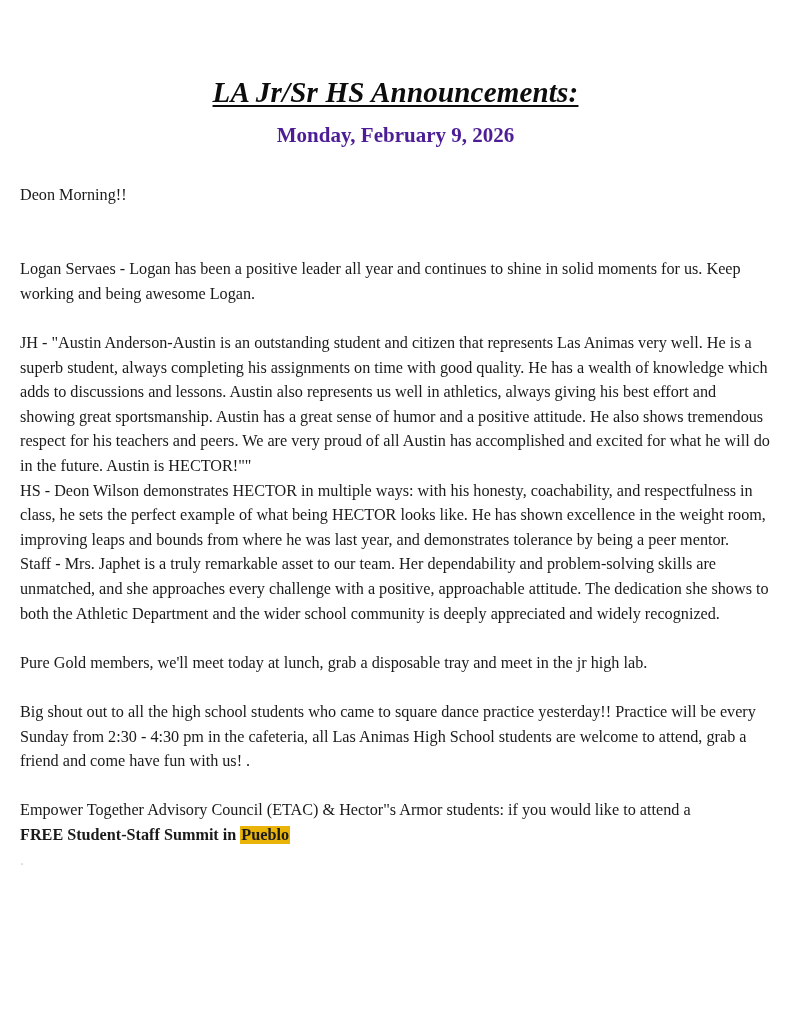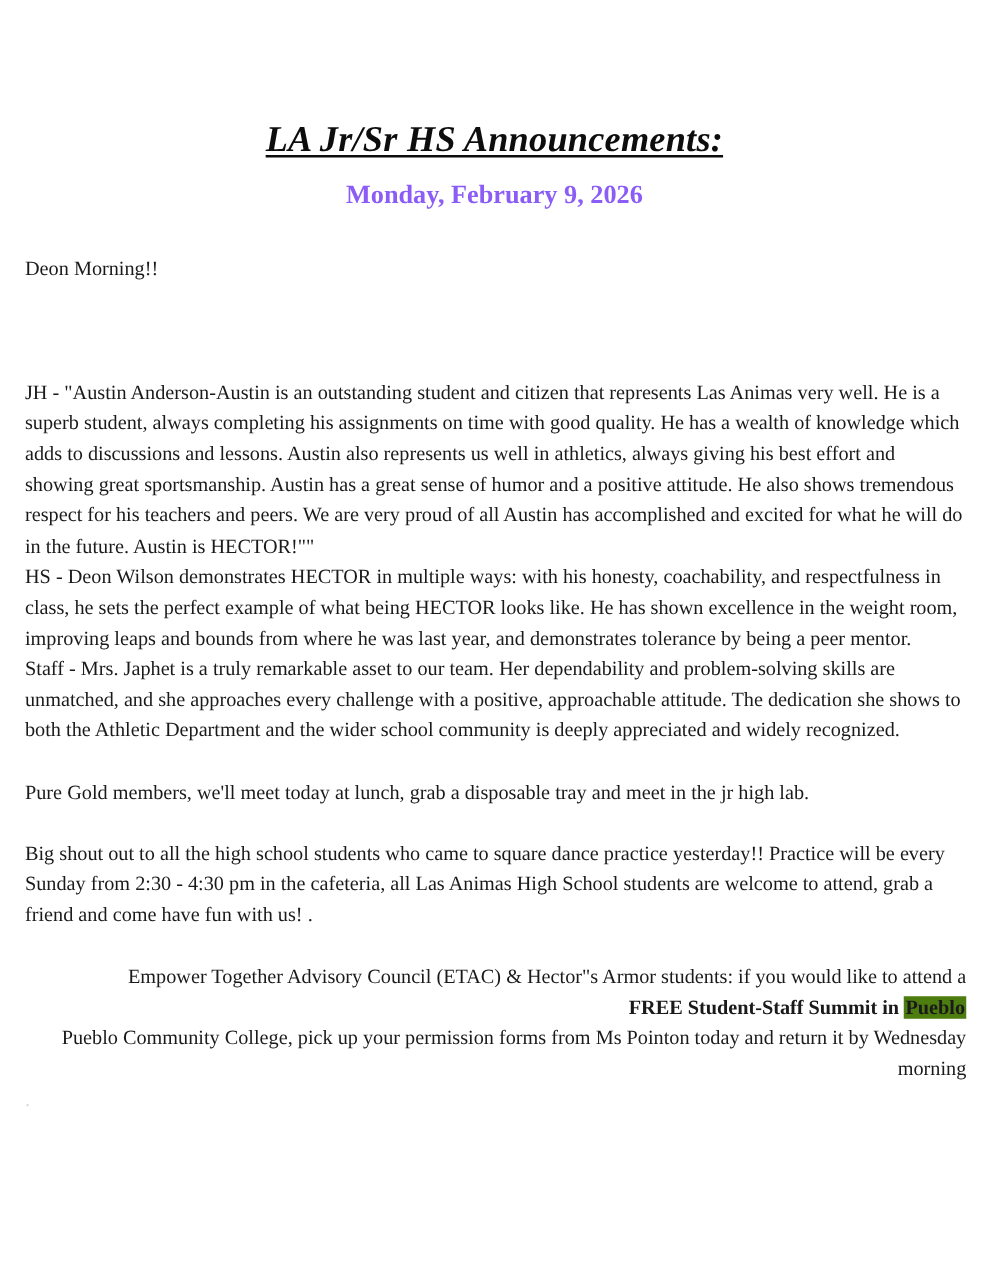--- a/index.html
+++ b/index.html
@@ -19,41 +19,41 @@
   .page {
     position: relative;
     width: 791px;
     height: 1024px;
     background: #ffffff;
     box-sizing: border-box;
   }
 
   
   .header {
-    padding-top: 96px;
+    padding-top: 76px;
     text-align: center;
   }
   .doc-title {
     font-size: 29px;
     font-weight: bold;
     font-style: italic;
     text-decoration: underline;
     text-underline-offset: 3px;
     letter-spacing: 0.2px;
     line-height: 1.15;
     margin: 0;
     color: #0d0d0d;
   }
   .doc-date {
     font-size: 21px;
     font-weight: bold;
     font-style: normal;
     margin: 14px 0 0 0;
     line-height: 1.15;
-    color: #8b5cf6;
+    color: #4c1d95;
   }
 
   
   .body-wrap {
     margin-top: 36px;
     padding-left: 20px;
     padding-right: 18px;
   }
   .block {
     font-size: 16.2px;
@@ -64,27 +64,26 @@
   }
   .spacer {
     height: 24.6px;
   }
   .spacer.small {
     height: 12px;
   }
   .line {
     display: block;
     white-space: normal;
-    text-align: right;
   }
   .bold {
     font-weight: bold;
   }
   .hl {
-    background-color: #4d7c0f;
+    background-color: #eab308;
     padding: 0 1px;
     font-family: Liberation Serif, serif;
   }
   .faint {
     color: #d8d8d8;
     font-size: 16.2px;
     line-height: 24.6px;
     display: block;
   }
 </style>
@@ -100,40 +99,40 @@
 
   <div class="body-wrap">
 
     <div class="block">Deon Morning!!</div>
 
     <div class="spacer"></div>
 
 
     <div class="spacer"></div>
 
+    <div class="block">Logan Servaes - Logan has been a positive leader all year and continues to shine in solid moments for us. Keep working and being awesome Logan.</div>
 
     <div class="spacer"></div>
 
     <div class="block">JH - "Austin Anderson-Austin is an outstanding student and citizen that represents Las Animas very well. He is a superb student, always completing his assignments on time with good quality. He has a wealth of knowledge which adds to discussions and lessons. Austin also represents us well in athletics, always giving his best effort and showing great sportsmanship. Austin has a great sense of humor and a positive attitude. He also shows tremendous respect for his teachers and peers. We are very proud of all Austin has accomplished and excited for what he will do in the future. Austin is HECTOR!""</div>
     <div class="block">HS - Deon Wilson demonstrates HECTOR in multiple ways: with his honesty, coachability, and respectfulness in class, he sets the perfect example of what being HECTOR looks like. He has shown excellence in the weight room, improving leaps and bounds from where he was last year, and demonstrates tolerance by being a peer mentor.</div>
     <div class="block">Staff - Mrs. Japhet is a truly remarkable asset to our team. Her dependability and problem-solving skills are unmatched, and she approaches every challenge with a positive, approachable attitude. The dedication she shows to both the Athletic Department and the wider school community is deeply appreciated and widely recognized.</div>
 
     <div class="spacer"></div>
 
     <div class="block">Pure Gold members, we'll meet today at lunch, grab a disposable tray and meet in the jr high lab.</div>
 
     <div class="spacer"></div>
 
     <div class="block">Big shout out to all the high school students who came to square dance practice yesterday!!  Practice will be every Sunday from 2:30 - 4:30 pm in the cafeteria, all Las Animas High School students are welcome to attend, grab a friend and come have fun with us! .</div>
 
     <div class="spacer"></div>
 
     <div class="block">
       <span class="line">Empower Together Advisory Council (ETAC) &amp; Hector"s Armor students:  if you would like to attend a</span>
       <span class="line"><span class="bold">FREE Student-Staff Summit in </span><span class="bold hl">Pueblo</span></span>
-      <span class="line">Pueblo Community College, pick up your permission forms from Ms Pointon today and return it by Wednesday morning</span>
       <span class="faint">.</span>
     </div>
 
     <div class="spacer small"></div>
 
   </div>
 </div>
 
 </body></html>

